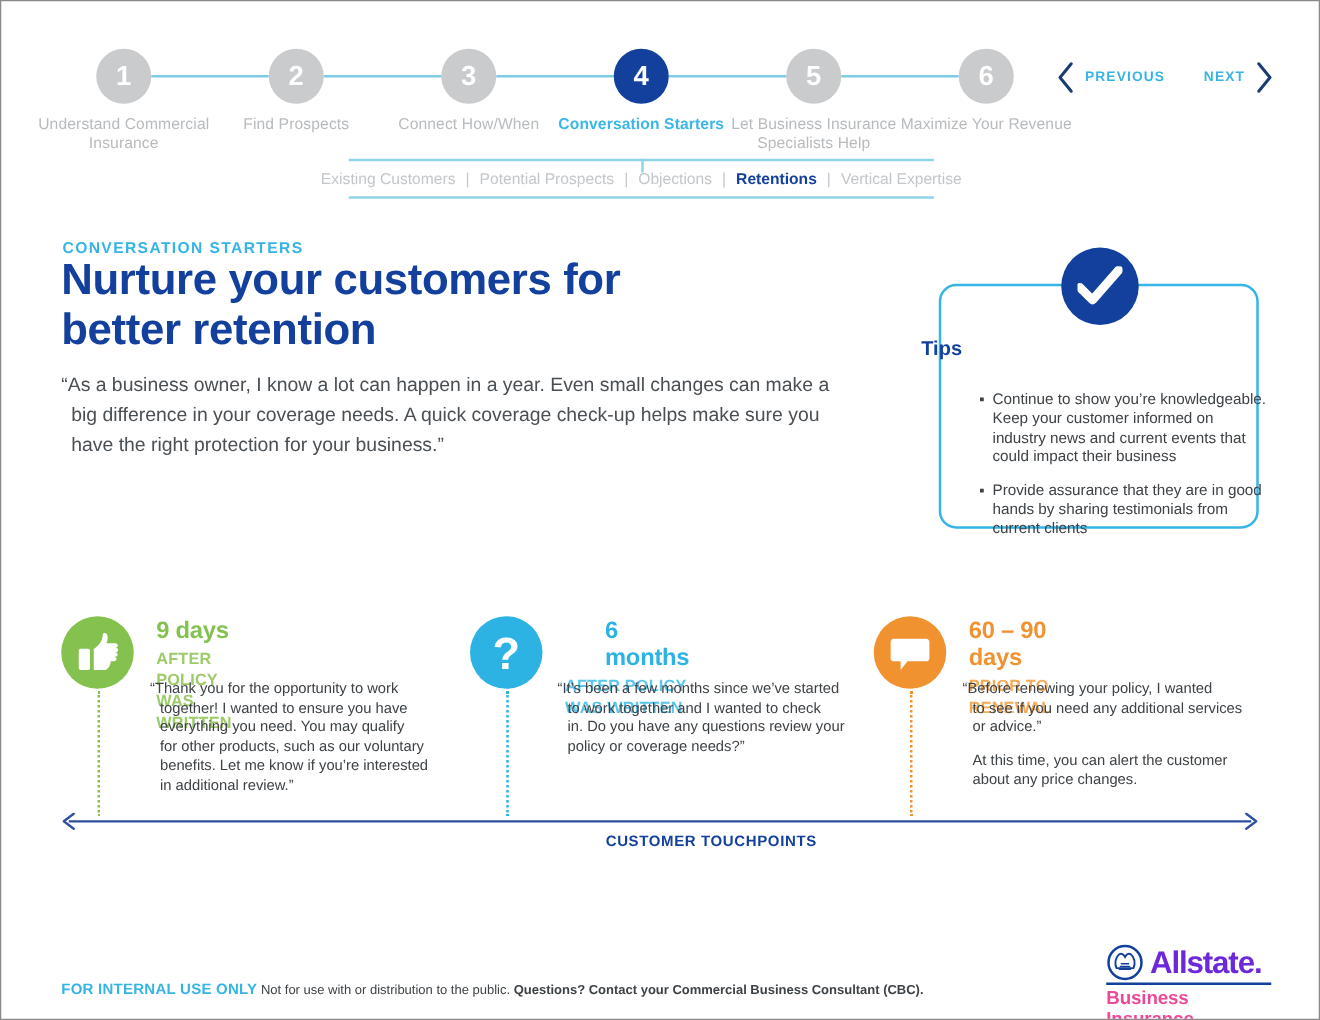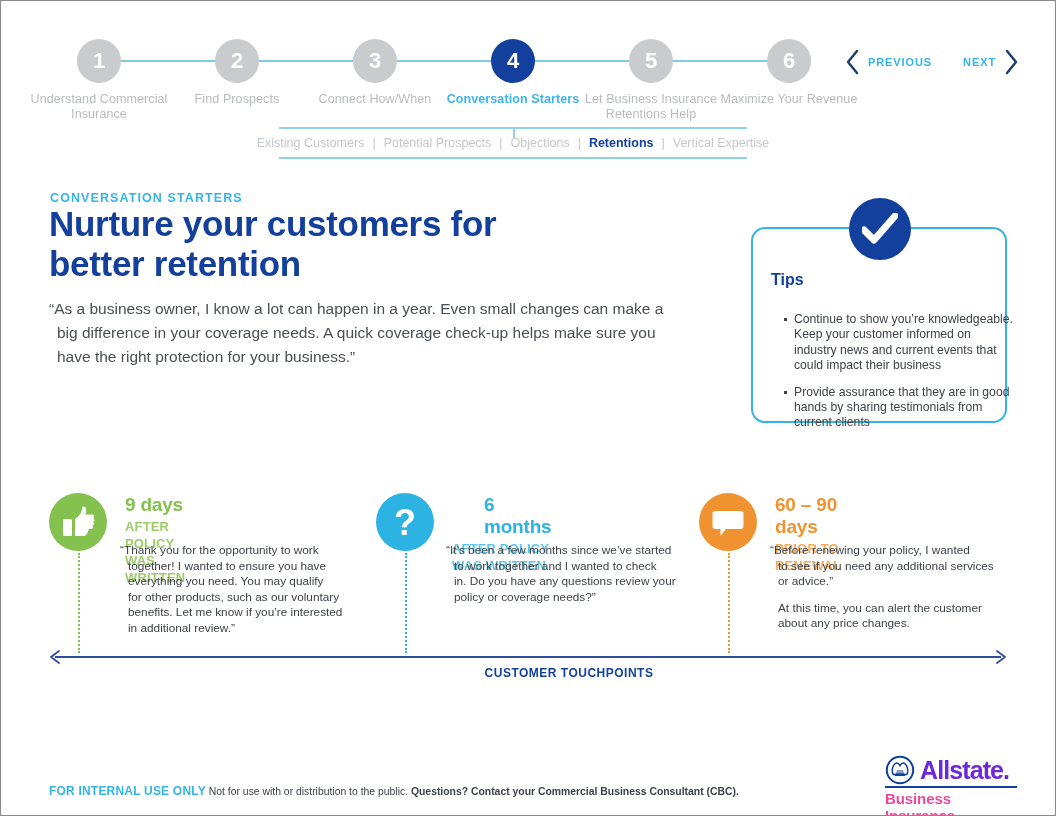--- a/index.html
+++ b/index.html
@@ -168,21 +168,21 @@
     position: absolute;
     left: 848px; top: 197px;
     width: 62px; height: 62px;
     border-radius: 50%;
     background: #12409c;
     z-index: 4;
   }
   .tips-check svg { position: absolute; left: 13px; top: 15px; }
   .tips-title {
     position: absolute;
-    left: 770px; top: 270px;
+    left: 736px; top: 270px;
     font-size: 16px;
     font-weight: bold;
     color: #12409c;
   }
   .tips-list {
     position: absolute;
     left: 766px; top: 295px;
     width: 232px;
     margin: 16px; padding: 0;
     list-style: none;
@@ -330,21 +330,21 @@
     <div class="step" style="left:374px;">
       <div class="step-circle">3</div>
       <div class="step-label">Connect How/When</div>
     </div>
     <div class="step active" style="left:512px;">
       <div class="step-circle">4</div>
       <div class="step-label">Conversation Starters</div>
     </div>
     <div class="step" style="left:650px;">
       <div class="step-circle">5</div>
-      <div class="step-label">Let Business Insurance Retentions Help</div>
+      <div class="step-label">Let Business Insurance Specialists Help</div>
     </div>
     <div class="step" style="left:788px;">
       <div class="step-circle">6</div>
       <div class="step-label">Maximize Your Revenue</div>
     </div>
   </div>
 
   <div class="pager">
     <svg class="chev" width="14" height="26" viewBox="0 0 14 26">
       <polyline points="12,2 3,13 12,24" fill="none" stroke="#1b3c6e" stroke-width="2.4" stroke-linecap="round" stroke-linejoin="round"></polyline>

